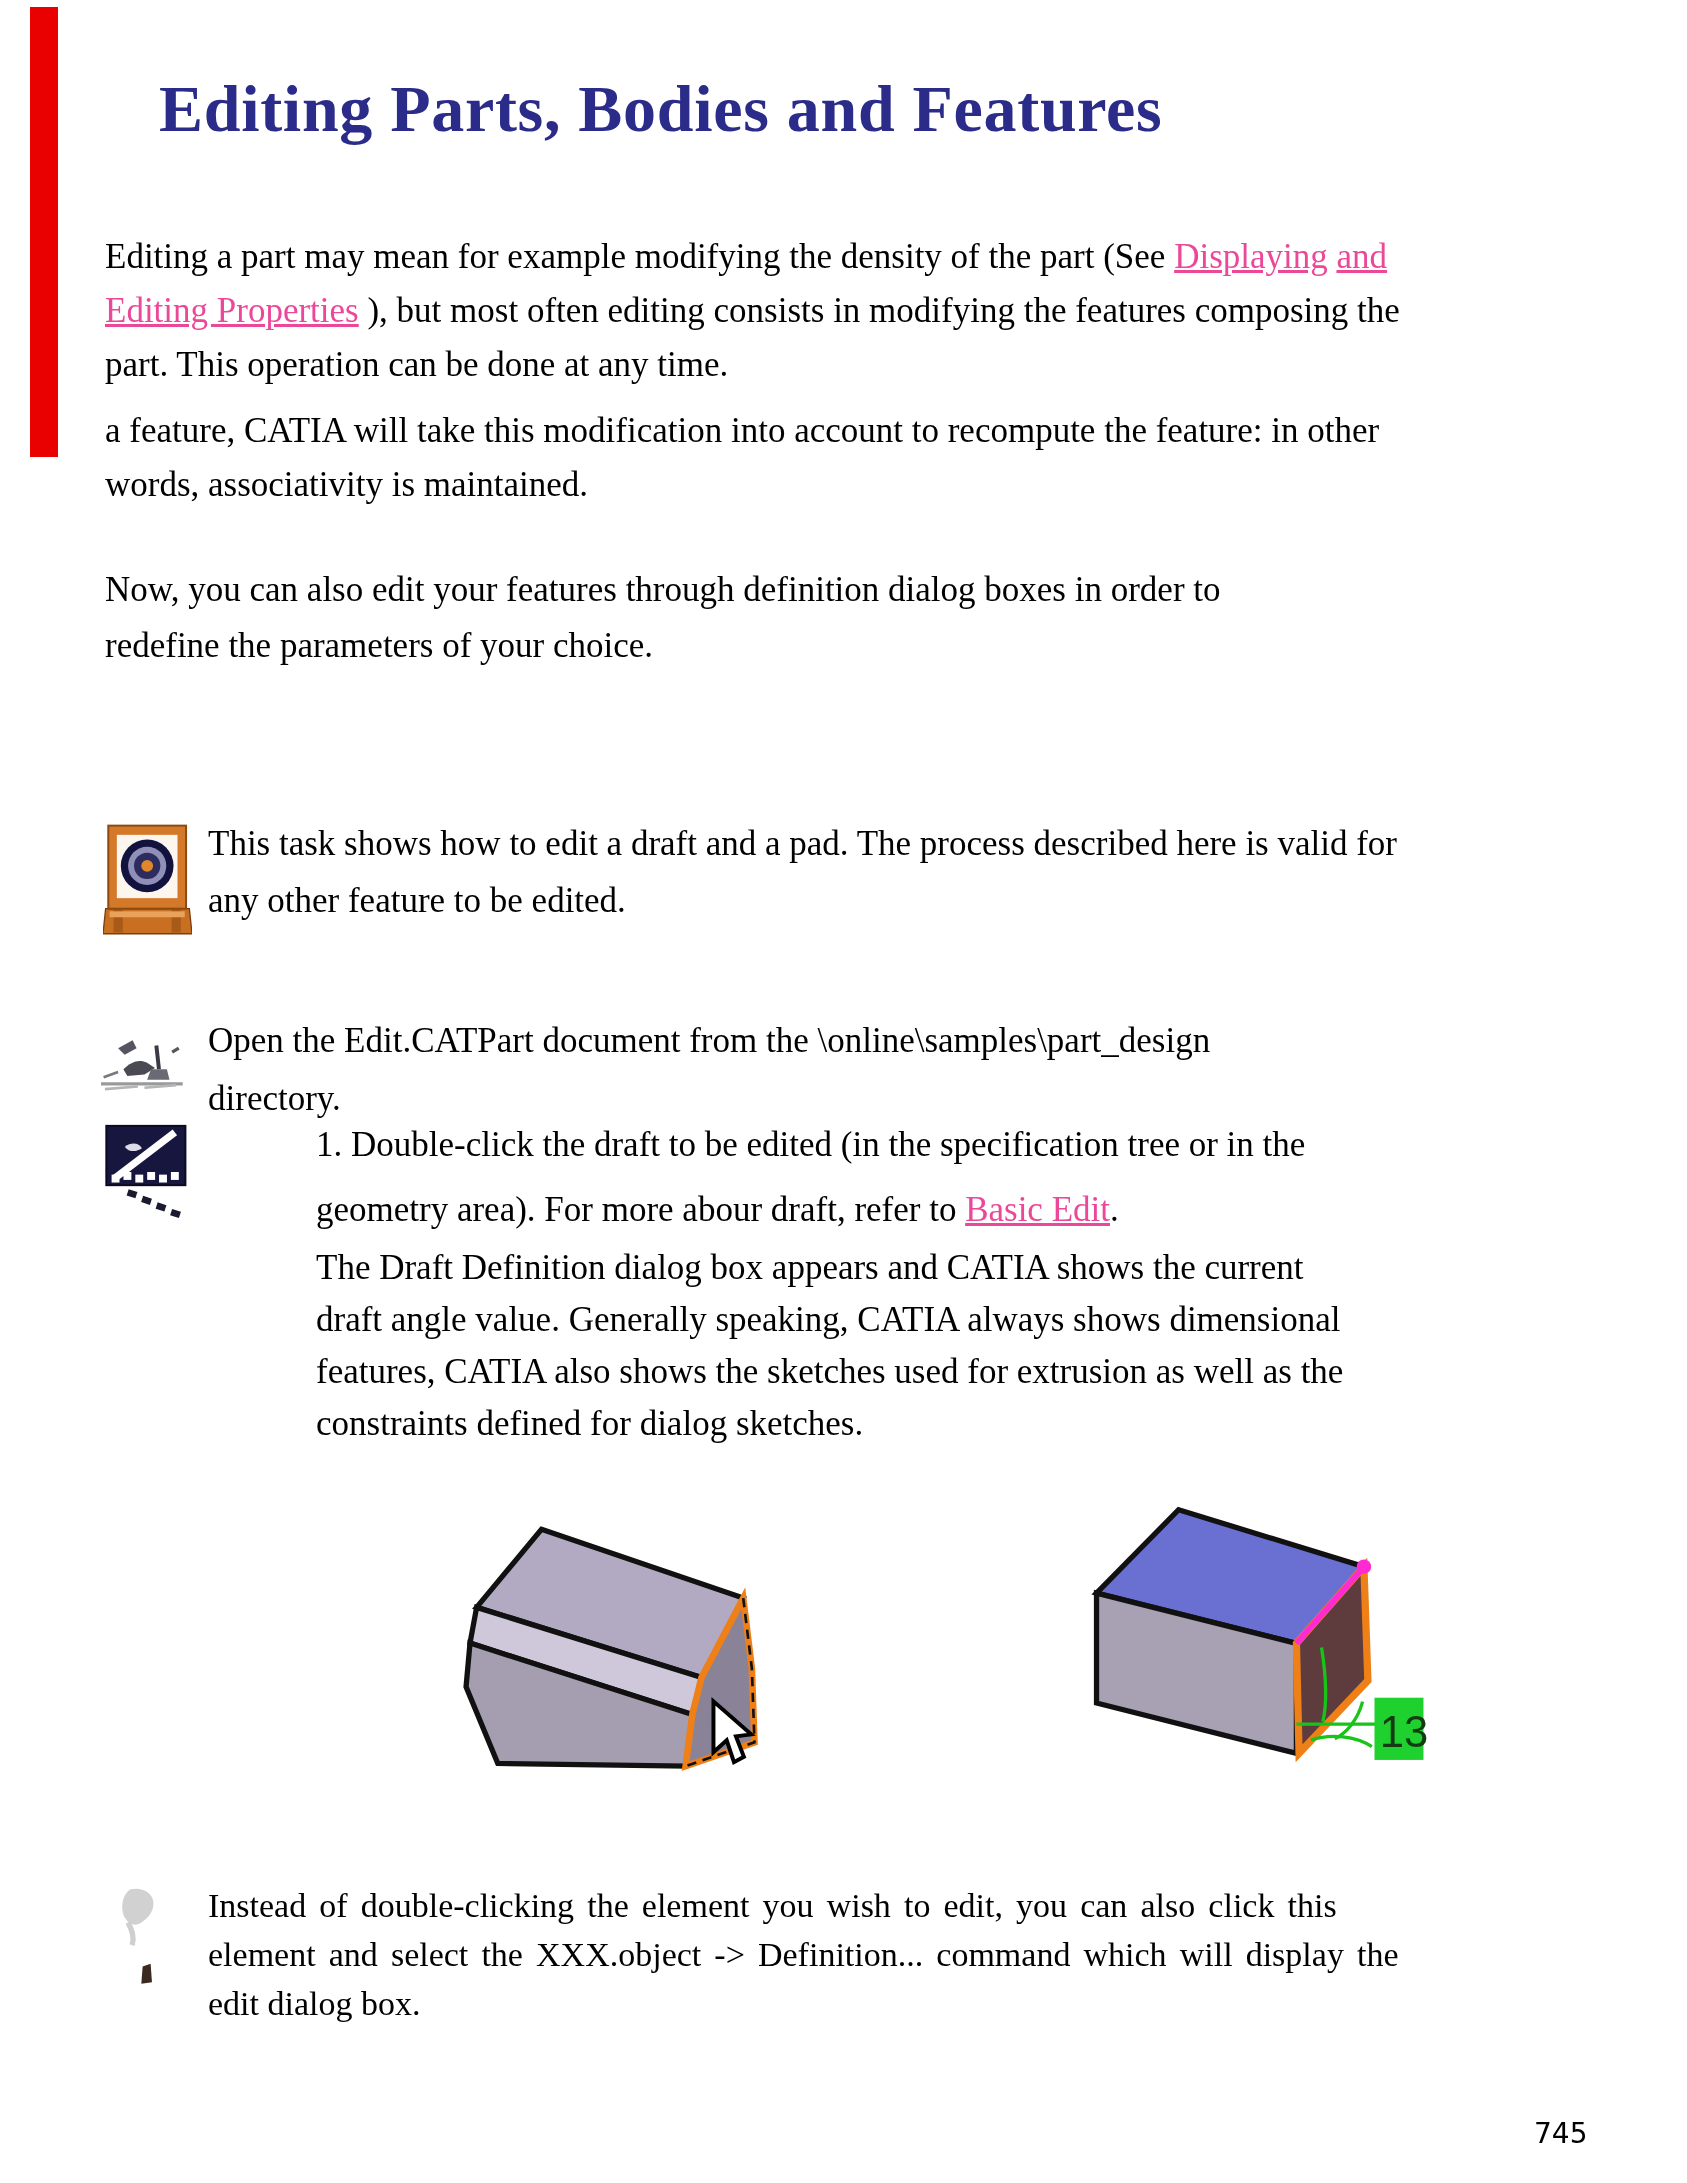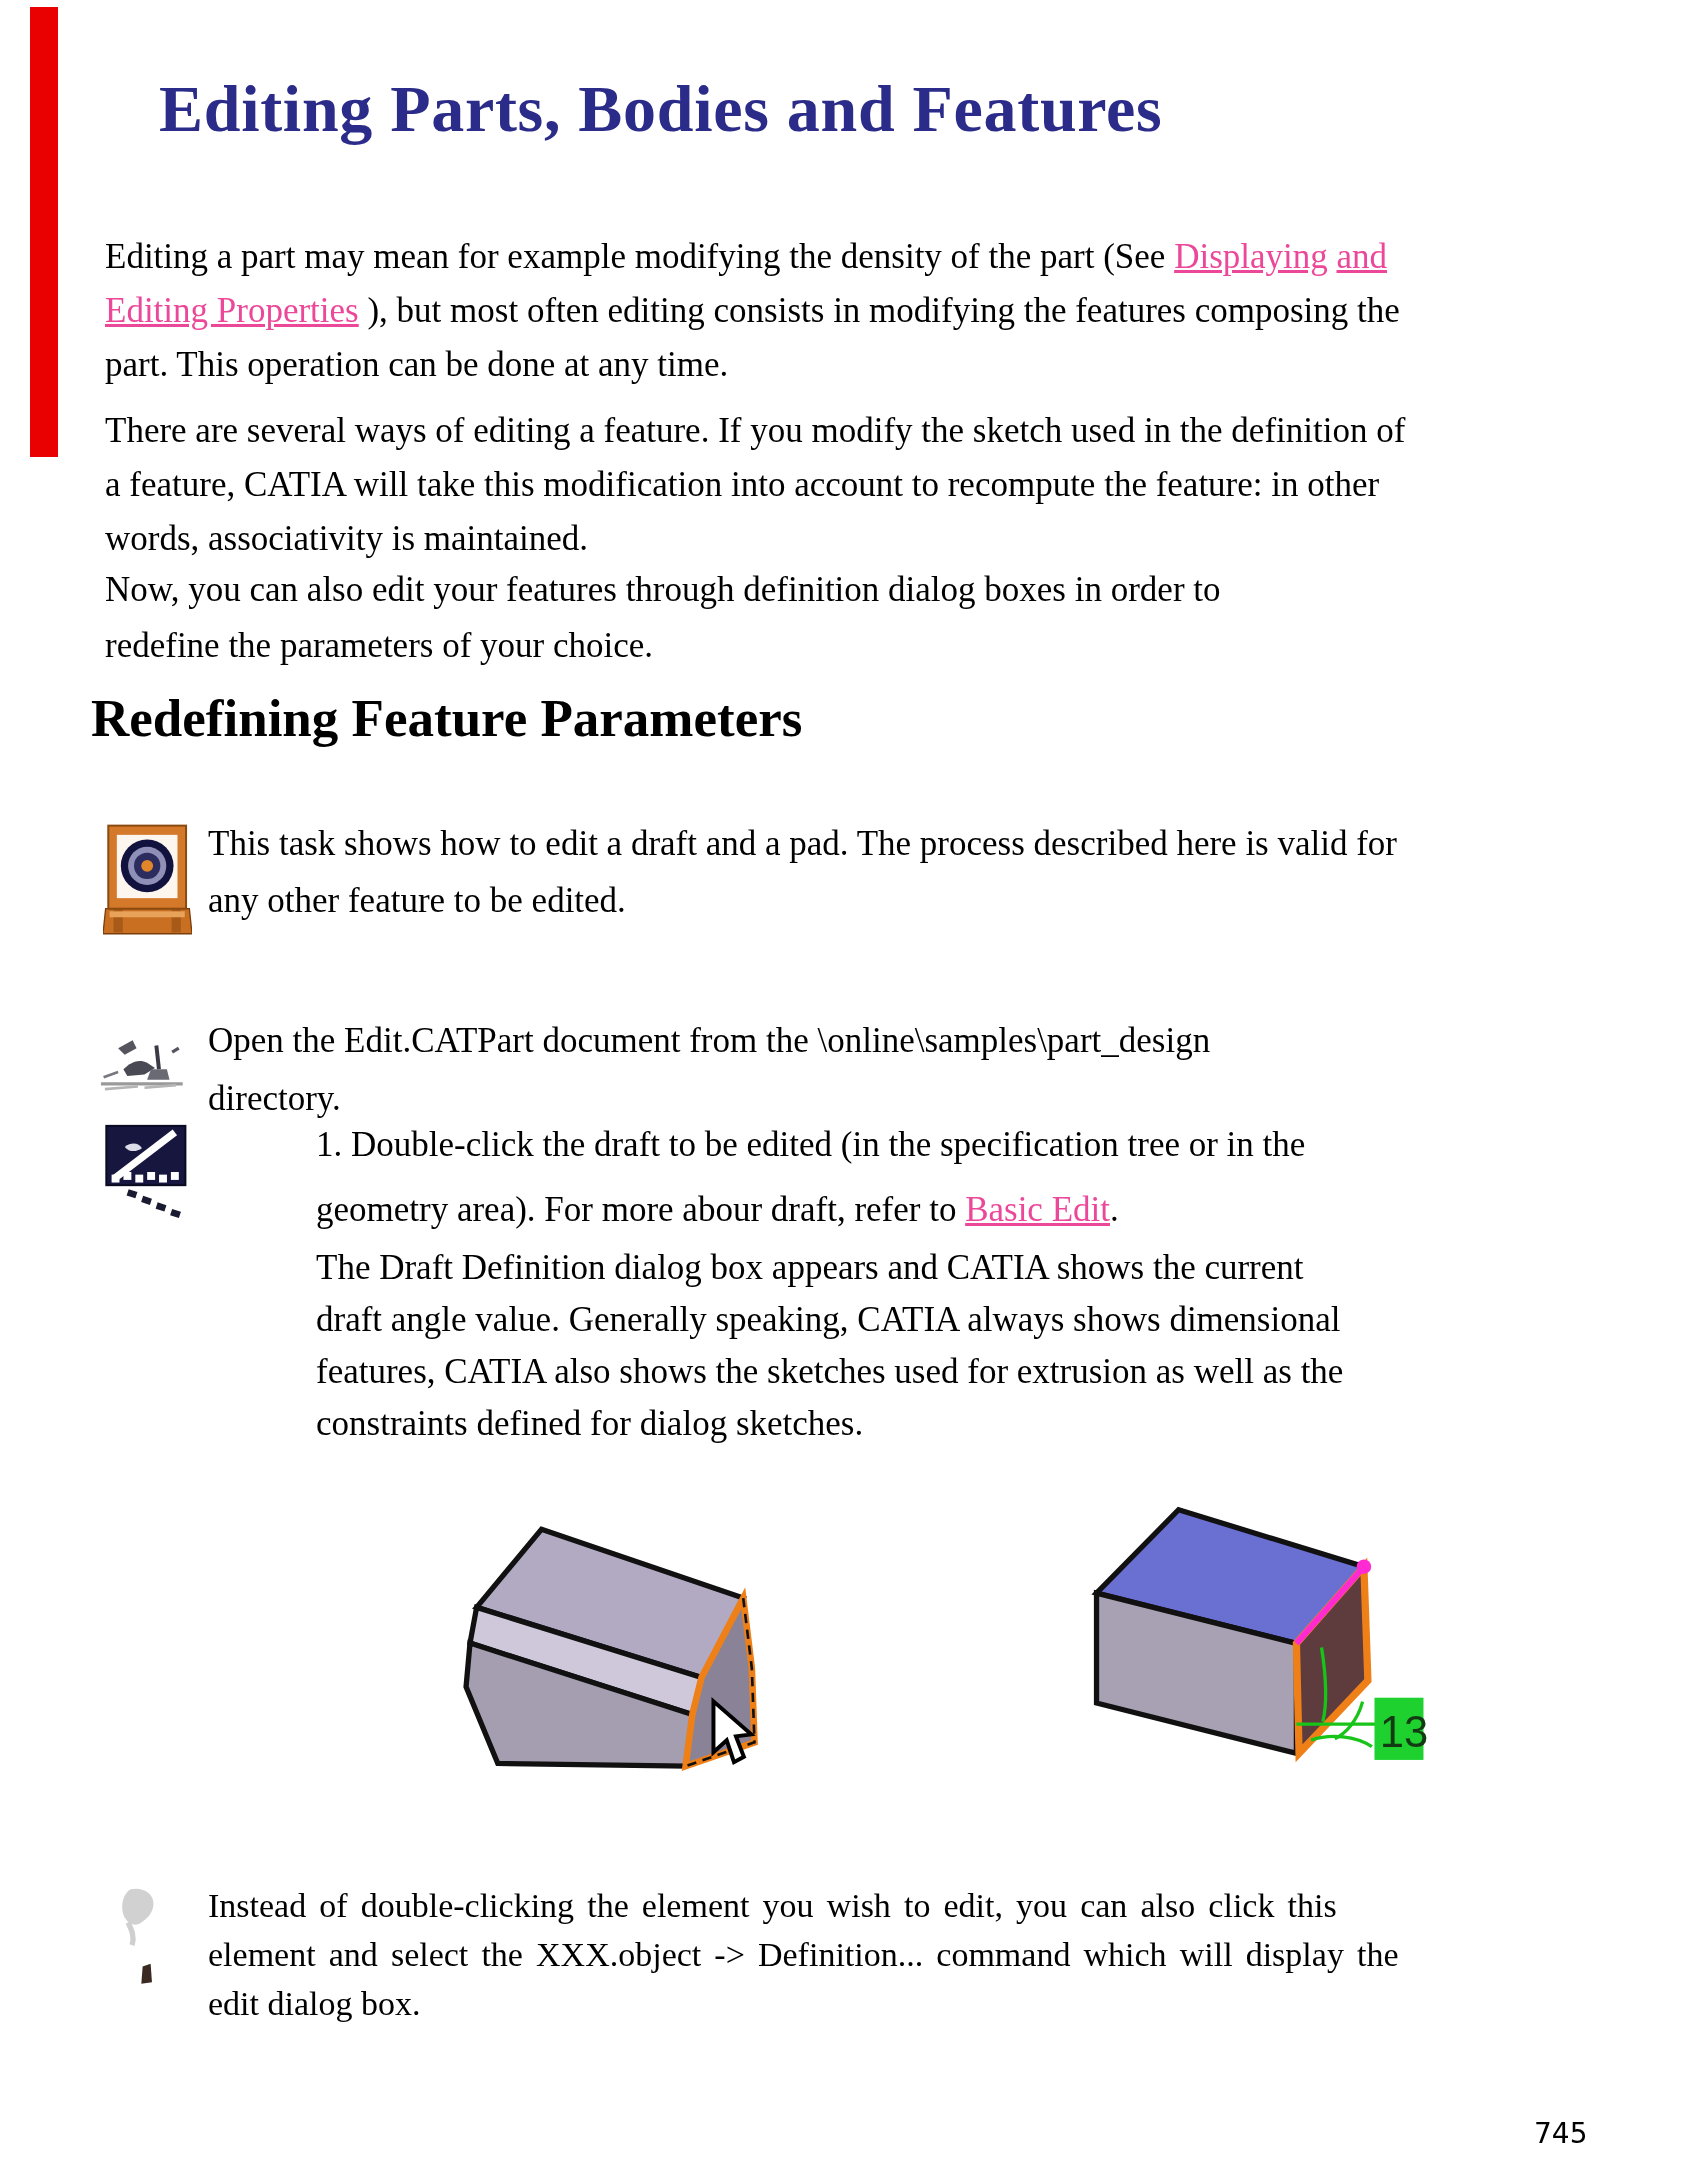--- a/index.html
+++ b/index.html
@@ -44,31 +44,29 @@
 
   <h1 id="page-title" class="abs" style="margin:0;color:#2b2b8a;">Editing Parts, Bodies and Features</h1>
 
   <div id="para1" class="blk">
     <div class="body-ln"><span>Editing a part may mean for example modifying the density of the part (See </span><a class="lnk">Displaying</a><span> </span><a class="lnk">and</a></div>
     <div class="body-ln"><a class="lnk">Editing Properties</a><span> ), but most often editing consists in modifying the features composing the</span></div>
     <div class="body-ln">part. This operation can be done at any time.</div>
   </div>
 
   <div id="para2" class="blk">
-    <div class="body-ln">There are several ways of editing a feature. If you modify the sketch used in the definition of</div>
     <div class="body-ln">a feature, CATIA will take this modification into account to recompute the feature: in other</div>
     <div class="body-ln">words, associativity is maintained.</div>
   </div>
 
   <div id="para3" class="blk">
     <div class="body-ln">Now, you can also edit your features through definition dialog boxes in order to</div>
     <div class="body-ln">redefine the parameters of your choice.</div>
   </div>
 
-  <h2 id="section-heading" class="abs" style="margin:0;">Redefining Feature Parameters</h2>
 
   <div id="target-icon" class="abs">
     <svg width="89" height="114" viewBox="0 0 135 172">
       <polygon points="4,128 131,128 135,166 0,166" fill="#c96f22" stroke="#7a3e0c" stroke-width="2"></polygon>
       <rect x="16" y="128" width="14" height="36" fill="#a85a18"></rect>
       <rect x="104" y="128" width="14" height="36" fill="#a85a18"></rect>
       <rect x="8" y="2" width="118" height="126" fill="#d4782a" stroke="#8a4a10" stroke-width="3"></rect>
       <rect x="21" y="16" width="92" height="96" fill="#fdf6ee"></rect>
       <circle cx="67" cy="63" r="40" fill="#12123f"></circle>
       <circle cx="67" cy="63" r="29" fill="#8f8fb8"></circle>

